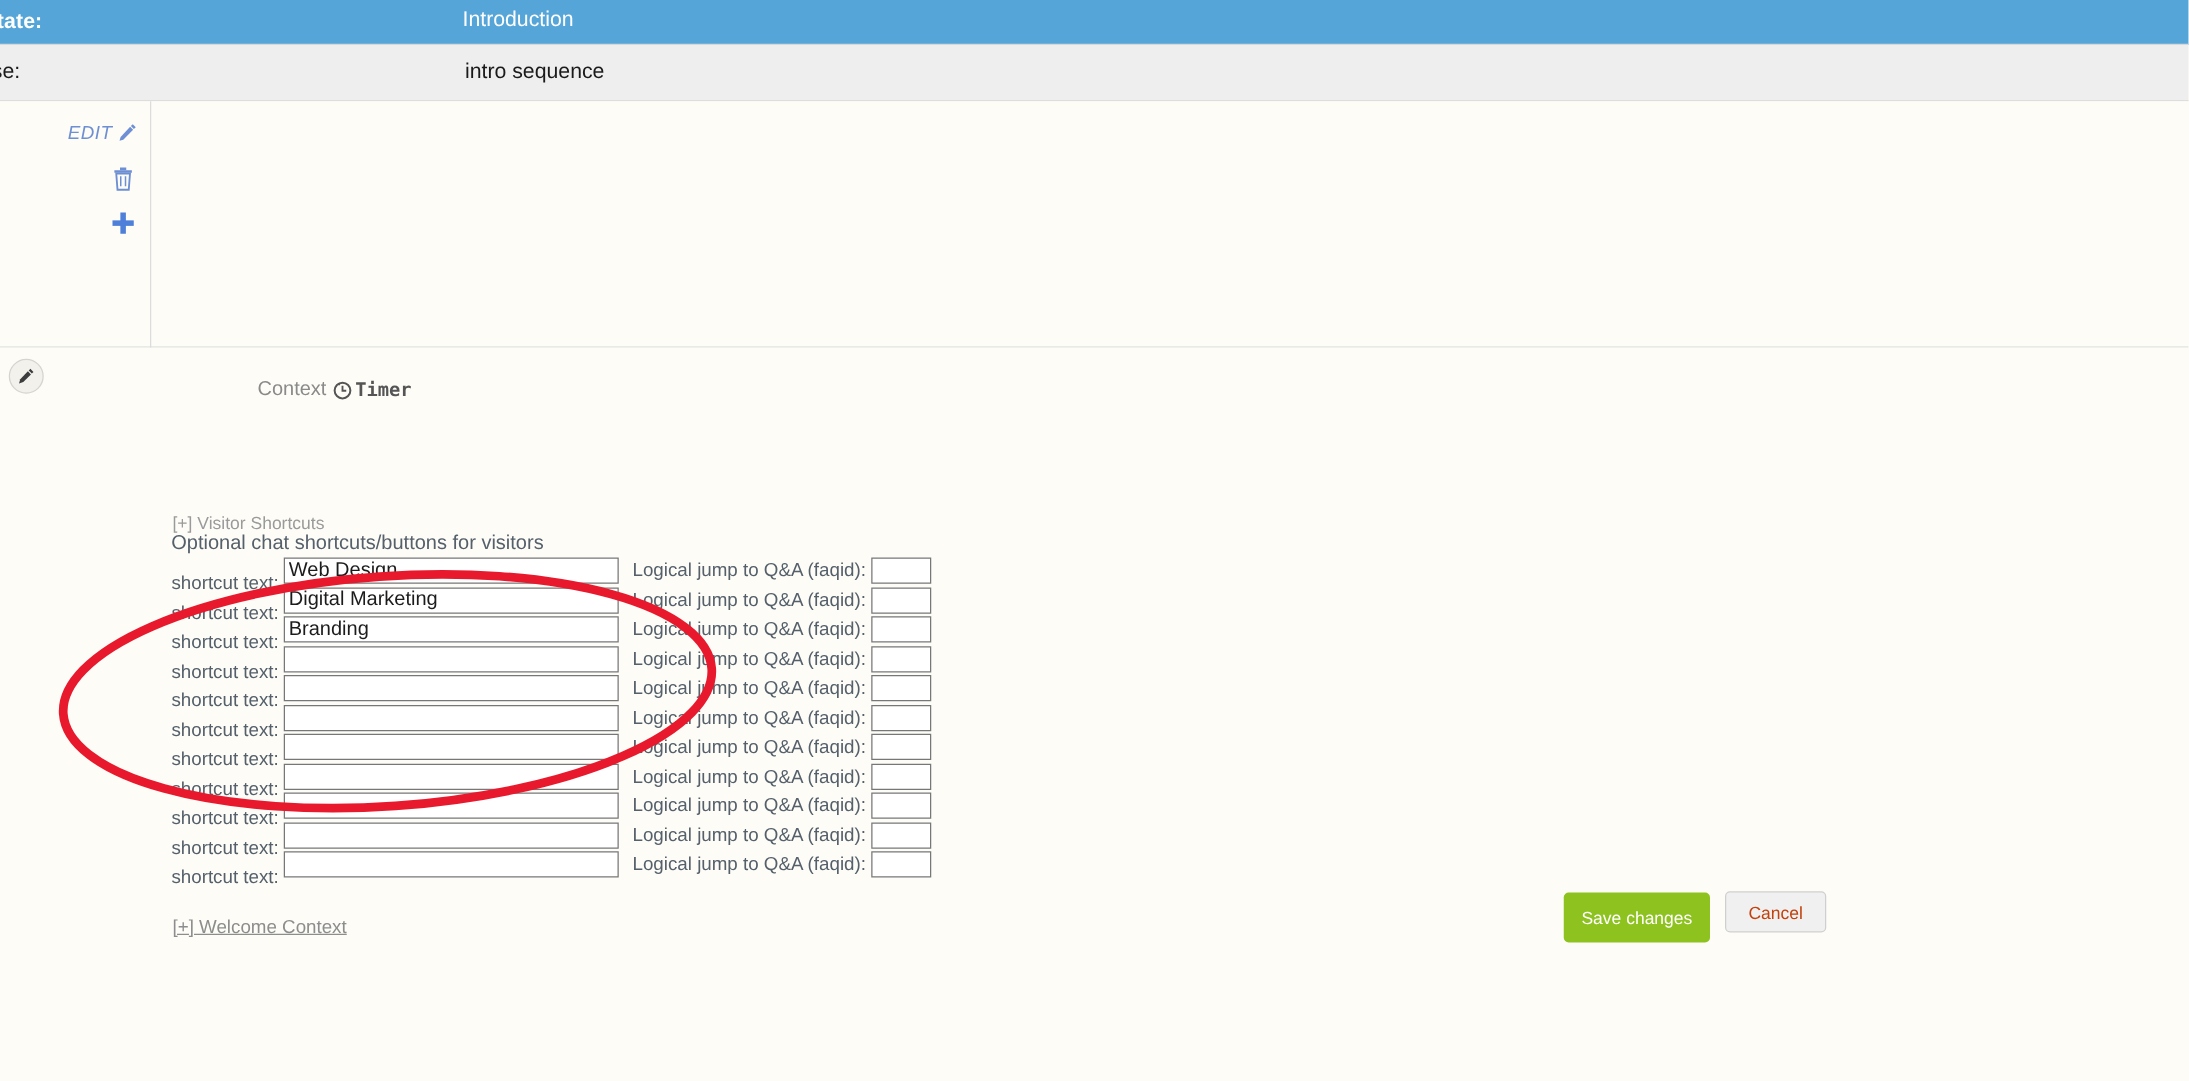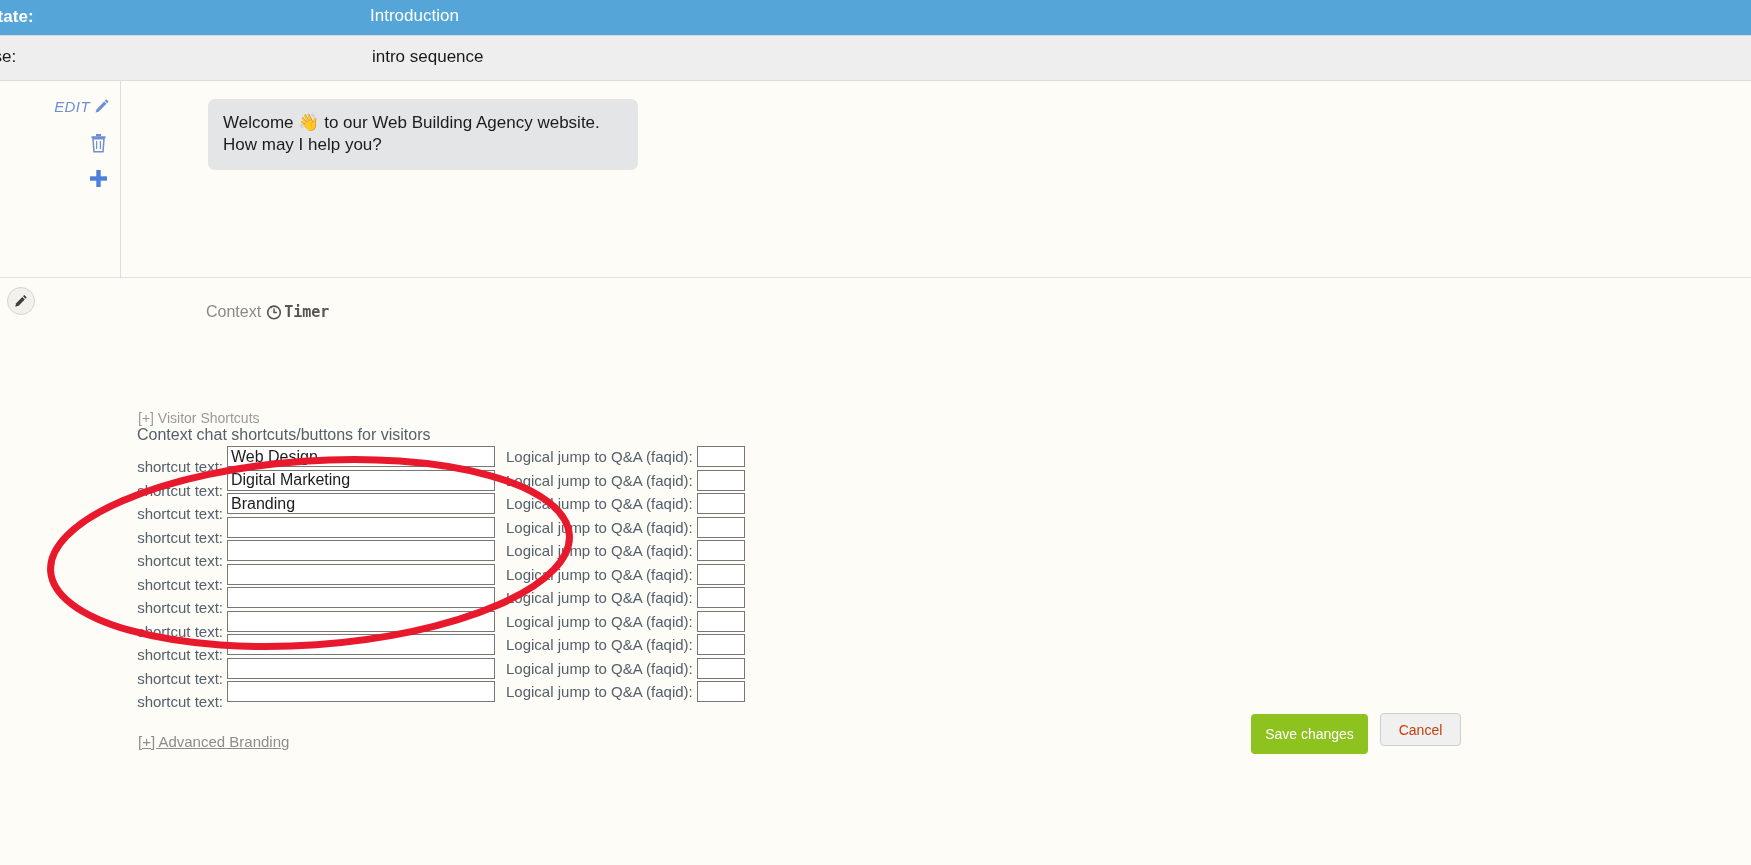--- a/index.html
+++ b/index.html
@@ -247,21 +247,20 @@
       </span>
 
       <span class="icon-plus">
         <svg viewBox="0 0 19 19" width="19" height="19">
           <rect x="7.3" y="1" width="4.4" height="17" fill="#4e7fd9"></rect>
           <rect x="1" y="7.3" width="17" height="4.4" fill="#4e7fd9"></rect>
         </svg>
       </span>
     </div>
 
-    <div class="bubble">Welcome 👋 to our Web Building Agency website. How may I help you?</div>
 
     <div class="ctx-line">
       <span class="ctx-label">Context</span>
       <span>
         <svg class="icon-clock" viewBox="0 0 16 16">
           <circle cx="8" cy="8.4" r="6.3" fill="none" stroke="#555" stroke-width="1.6"></circle>
           <path d="M8 4.6v4h3" fill="none" stroke="#555" stroke-width="1.5"></path>
           <path d="M4.2 2.3l2.6.2-1.6 2z" fill="#555"></path>
         </svg>
       </span>
@@ -273,21 +272,21 @@
     <span>
       <svg viewBox="0 0 16 16">
         <path d="M11.8 1.2l2.8 2.8-1.5 1.5L10.3 2.7z" fill="#3d3d3d"></path>
         <path d="M9.5 3.5l2.8 2.8-7 7L1.4 14.6l1.1-3.9z" fill="#3d3d3d"></path>
       </svg>
     </span>
   </div>
 
 
   <span class="sc-toggle">[+] Visitor Shortcuts</span>
-  <span class="sc-desc">Context chat shortcuts/buttons for visitors</span>
+  <span class="sc-desc">Optional chat shortcuts/buttons for visitors</span>
 
   <div class="sc-table" id="sc-table">
       <div class="sc-row">
         <span class="sc-label">shortcut text:</span>
         <input class="sc-input" type="text" value="Web Design" style="">
         <span class="jump-label">Logical jump to Q&amp;A (faqid):</span>
         <input class="jump-input" type="text" value="" style="">
       </div>
       <div class="sc-row">
         <span class="sc-label">shortcut text:</span>
@@ -344,21 +343,21 @@
         <input class="jump-input" type="text" value="" style="">
       </div>
       <div class="sc-row">
         <span class="sc-label">shortcut text:</span>
         <input class="sc-input" type="text" value="" style="">
         <span class="jump-label">Logical jump to Q&amp;A (faqid):</span>
         <input class="jump-input" type="text" value="" style="">
       </div>
     </div>
 
-  <span class="adv-ctx">[+] Advanced Branding</span>
+  <span class="adv-ctx">[+] Welcome Context</span>
 
   <button class="btn-save">Save changes</button>
   <button class="btn-cancel">Cancel</button>
 
   <svg class="annot" viewBox="0 0 1751 865">
     <ellipse cx="310" cy="553" rx="260" ry="92" fill="none" stroke="#e8192c" stroke-width="7" transform="rotate(-4 310 553)"></ellipse>
   </svg>
 
 </div>
 

